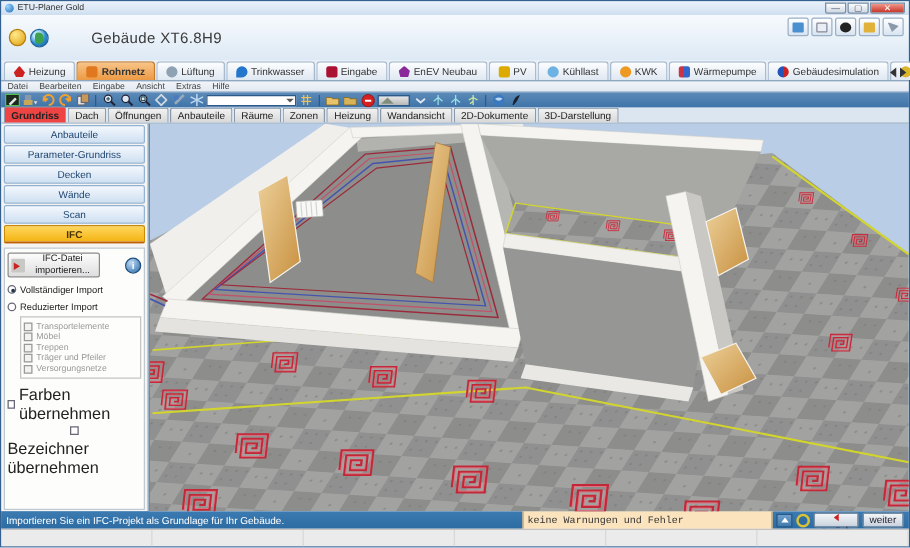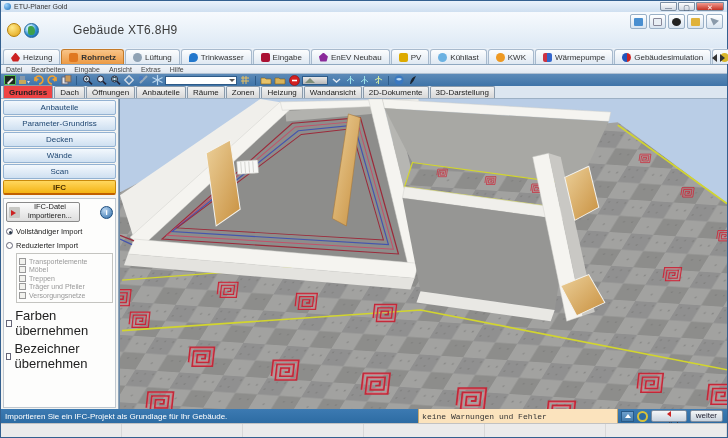--- a/index.html
+++ b/index.html
@@ -455,21 +455,21 @@
           <div class="chk-row">
               <span class="chk"></span>
               <label>Versorgungsnetze</label>
             </div>
         </div>
 
         <div class="chk-row en" style="margin-top:5px;">
             <span class="chk en"></span>
             <label>Farben übernehmen</label>
           </div>
-        <div class="chk-row en" style="margin-top:3px;">
+        <div class="chk-row en" style="margin-top:3px;flex-direction:column;">
             <span class="chk en"></span>
             <label>Bezeichner übernehmen</label>
           </div>
       </div>
     </div>
 
     <div class="viewport">
       <svg viewBox="0 0 606 332" preserveAspectRatio="none">
         <defs>
           <pattern id="plates" width="44" height="36" patternUnits="userSpaceOnUse" patternTransform="rotate(4) skewX(-26)">

